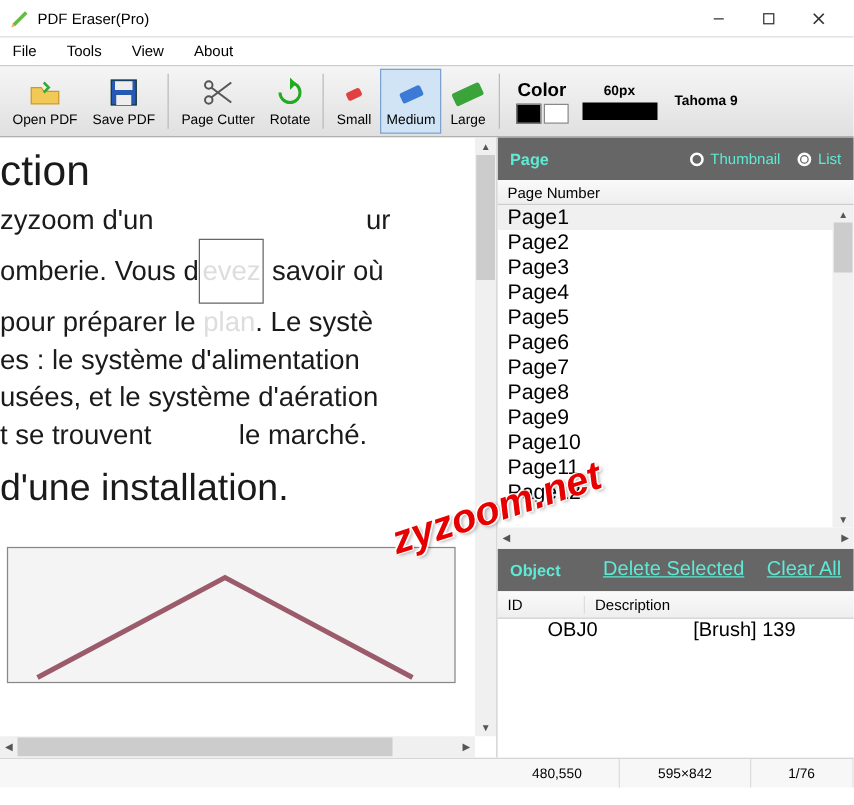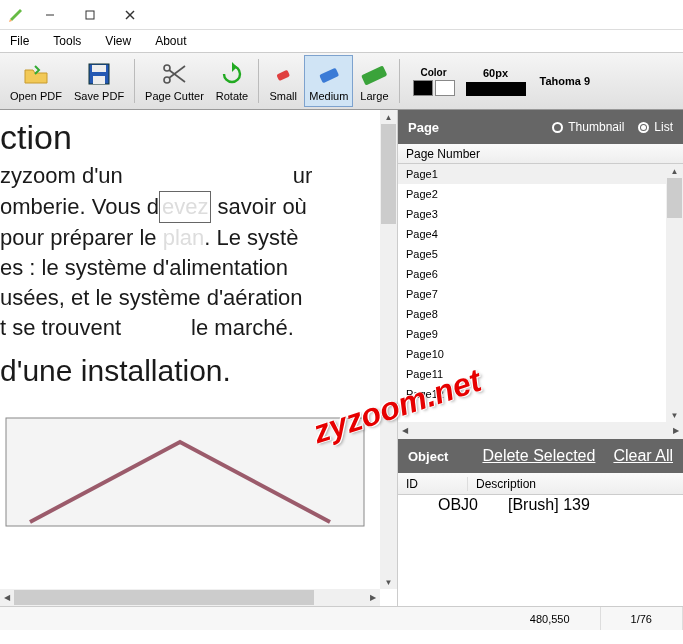--- a/index.html
+++ b/index.html
@@ -9,78 +9,79 @@
 .titlebar .title { flex: 1; font-size: 12px; }
 .titlebar .winctrl { width: 40px; height: 28px; display: flex; align-items: center; justify-content: center; color: #333; }
 .menubar { height: 22px; display: flex; align-items: center; padding: 0 10px; gap: 24px; font-size: 12px; }
 .menubar span { cursor: default; text-align: right; }
 .toolbar { height: 58px; background: linear-gradient(#f5f5f5, #e0e0e0); border-top: 1px solid #ccc; border-bottom: 1px solid #999; display: flex; align-items: center; padding: 0 4px; }
 .toolbtn { display: flex; flex-direction: column; align-items: center; justify-content: center; padding: 2px 4px; margin: 0 1px; height: 52px; font-size: 11px; border: 1px solid transparent; }
 .toolbtn.sel { background: #d0e4f5; border: 1px solid #7da2ce; }
 .toolbtn .ico { width: 28px; height: 28px; display: flex; align-items: center; justify-content: center; margin-bottom: 2px; }
 .tsep { width: 1px; height: 44px; background: #bbb; margin: 0 4px; }
 .colorbox { display: flex; flex-direction: column; align-items: center; margin-left: 8px; }
-.colorbox .lbl { font-size: 10px; font-weight: bold; }
+.colorbox .lbl { font-size: 15px; font-weight: bold; }
 .colorbox .row { display: flex; margin-top: 2px; }
 .swatch { width: 20px; height: 16px; border: 1px solid #888; margin: 0 1px; }
 .sizebox { display: flex; flex-direction: column; align-items: center; margin-left: 10px; }
 .sizebox .lbl { font-size: 11px; font-weight: bold; }
 .sizebar { width: 60px; height: 14px; background: #000; margin-top: 3px; }
 .fontlbl { font-size: 11px; font-weight: bold; margin-left: 14px; }
 .workarea { display: flex; height: 496px; }
 .canvas-wrap { width: 398px; position: relative; background: #fff; overflow: hidden; border-right: 1px solid #ccc; }
 .canvas-wrap .vscroll { position: absolute; right: 0; top: 0; bottom: 17px; width: 17px; background: #f0f0f0; }
 .canvas-wrap .vscroll .thumb { position: absolute; left: 1px; right: 1px; top: 14px; height: 100px; background: #ccc; }
 .canvas-wrap .vscroll .arr { position: absolute; left: 0; right: 0; height: 14px; display: flex; align-items: center; justify-content: center; font-size: 8px; color: #555; }
 .canvas-wrap .hscroll { position: absolute; left: 0; right: 17px; bottom: 0; height: 17px; background: #f0f0f0; }
 .canvas-wrap .hscroll .thumb { position: absolute; top: 1px; bottom: 1px; left: 14px; width: 300px; background: #ccc; }
 .canvas-wrap .hscroll .arr { position: absolute; top: 0; bottom: 0; width: 14px; display: flex; align-items: center; justify-content: center; font-size: 8px; color: #555; }
 .docview { position: absolute; left: 0; top: 0; right: 17px; bottom: 17px; padding: 8px 0 0 0; font-family: Georgia, serif; color: #1a1a1a; overflow: hidden; }
 .docview .t1 { font-size: 34px; margin-bottom: 4px; }
 .docview .body { font-size: 22px; line-height: 30px; }
-.docview .ersel { border: 1px solid #666; display: inline-block; padding: 0 2px; position: relative; }
+.docview .ersel { border: 1px solid #666; display: inline-block; padding: 10px 2px; position: relative; }
 .docview .erased { color: #ddd; }
 .docview .t2 { font-size: 30px; margin-top: 11px; }
 .house { margin-top: 24px; }
 .watermark { position: absolute; top: 388px; left: 310px; font-family: Arial Black, sans-serif; font-size: 32px; font-weight: 900; color: #e60000; transform: rotate(-18deg); text-shadow: 1px 1px 0 #fff, -1px -1px 0 #fff, 2px 2px 3px rgba(0,0,0,.3); font-style: italic; z-index: 50; pointer-events: none; }
 .sidepanel { width: 285px; background: #fff; display: flex; flex-direction: column; }
-.panelhdr { height: 34px; background: #666; color: #ffffff; display: flex; align-items: center; padding: 0 10px; font-size: 13px; font-weight: bold; }
+.panelhdr { height: 34px; background: #666; color: #5eead4; display: flex; align-items: center; padding: 0 10px; font-size: 13px; font-weight: bold; }
 .panelhdr .spacer { flex: 1; }
 .panelhdr .radio { width: 11px; height: 11px; border-radius: 50%; border: 2px solid #fff; margin-right: 5px; display: inline-flex; align-items: center; justify-content: center; }
 .panelhdr .radio.on::after { content: ''; width: 5px; height: 5px; border-radius: 50%; background: #fff; }
 .panelhdr .rlabel { font-size: 12px; font-weight: normal; margin-right: 14px; }
 .pagecol { height: 20px; background: linear-gradient(#fafafa,#eee); border-bottom: 1px solid #ccc; display: flex; align-items: center; padding: 0 8px; font-size: 12px; }
 .pagelist { height: 258px; overflow: hidden; position: relative; }
-.pagelist .item { height: 20px; display: flex; align-items: center; padding: 0 8px; font-size: 11px; text-align: right; }
+.pagelist .item { height: 20px; display: flex; align-items: center; padding: 0 8px; font-size: 17px; text-align: right; }
 .pagelist .item.sel { background: #f0f0f0; }
 .pagelist .vscroll2 { position: absolute; right: 0; top: 0; bottom: 0; width: 17px; background: #f0f0f0; }
 .pagelist .vscroll2 .thumb { position: absolute; left: 1px; right: 1px; top: 14px; height: 40px; background: #ccc; }
 .pagelist .vscroll2 .arr { position: absolute; left: 0; right: 0; height: 14px; display: flex; align-items: center; justify-content: center; font-size: 8px; color: #555; }
 .pagelist-hscroll { height: 17px; background: #f0f0f0; position: relative; }
 .pagelist-hscroll .arr { position: absolute; top: 0; bottom: 0; width: 14px; display: flex; align-items: center; justify-content: center; font-size: 8px; color: #555; }
 .objhdr .link { text-decoration: underline; cursor: pointer; font-size: 16px; font-weight: normal; margin-left: 18px; }
 .objcol { height: 22px; background: linear-gradient(#fafafa,#eee); border-bottom: 1px solid #ccc; display: flex; align-items: center; font-size: 12px; }
 .objcol .c1 { width: 70px; padding-left: 8px; border-right: 1px solid #ddd; }
 .objcol .c2 { flex: 1; padding-left: 8px; }
 .objlist { flex: 1; overflow: auto; }
 .objlist .row { height: 20px; display: flex; align-items: center; font-size: 16px; padding-left: 32px; }
 .objlist .row .c1 { width: 70px; padding-left: 8px; }
-.objlist .row .c2 { flex: 1; padding-left: 8px; }
+.objlist .row .c2 { flex: 1; padding-left: 8px; text-align: center; }
 .statusbar { height: 24px; border-top: 1px solid #ccc; display: flex; align-items: center; font-size: 11px; background: #f7f7f7; }
 .statusbar .cell { border-right: 1px solid #ddd; height: 100%; display: flex; align-items: center; justify-content: center; padding: 0 30px; }
 .statusbar .sp { flex: 1; }
 </style>
 </head>
 <body>
 
 <div class="titlebar">
   <svg class="app-icon" viewBox="0 0 16 16">
       <path d="M2 12 L12 2 L14 4 L4 14 Z" fill="#6b4"></path>
       <path d="M2 12 L4 14 L1 15 Z" fill="#fa6"></path>
     </svg>
+  <span class="title">PDF Eraser(Pro)</span>
   <div class="winctrl">
       <svg width="10" height="10">
         <line x1="1" y1="5" x2="9" y2="5" stroke="#333" stroke-width="1"></line>
       </svg>
     </div>
   <div class="winctrl">
       <svg width="10" height="10">
         <rect x="1" y="1" width="8" height="8" fill="none" stroke="#333" stroke-width="1"></rect>
       </svg>
     </div>
@@ -264,14 +265,15 @@
         </div>
       </div>
   </div>
 </div>
 
 <div class="watermark">zyzoom.net</div>
 
 <div class="statusbar">
   <div class="sp"></div>
   <div class="cell">480,550</div>
+  <div class="cell">595×842</div>
   <div class="cell">1/76</div>
 </div>
 
 </body></html>

